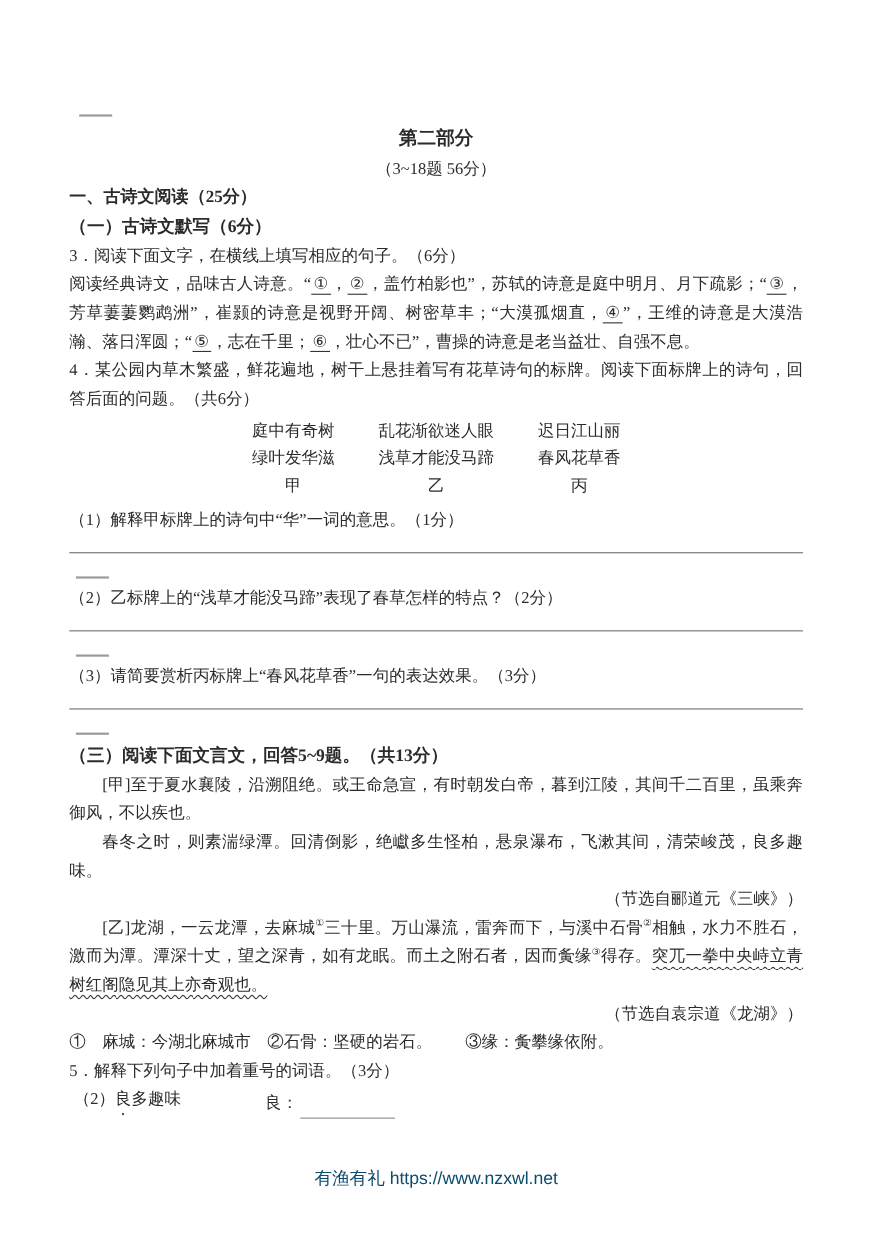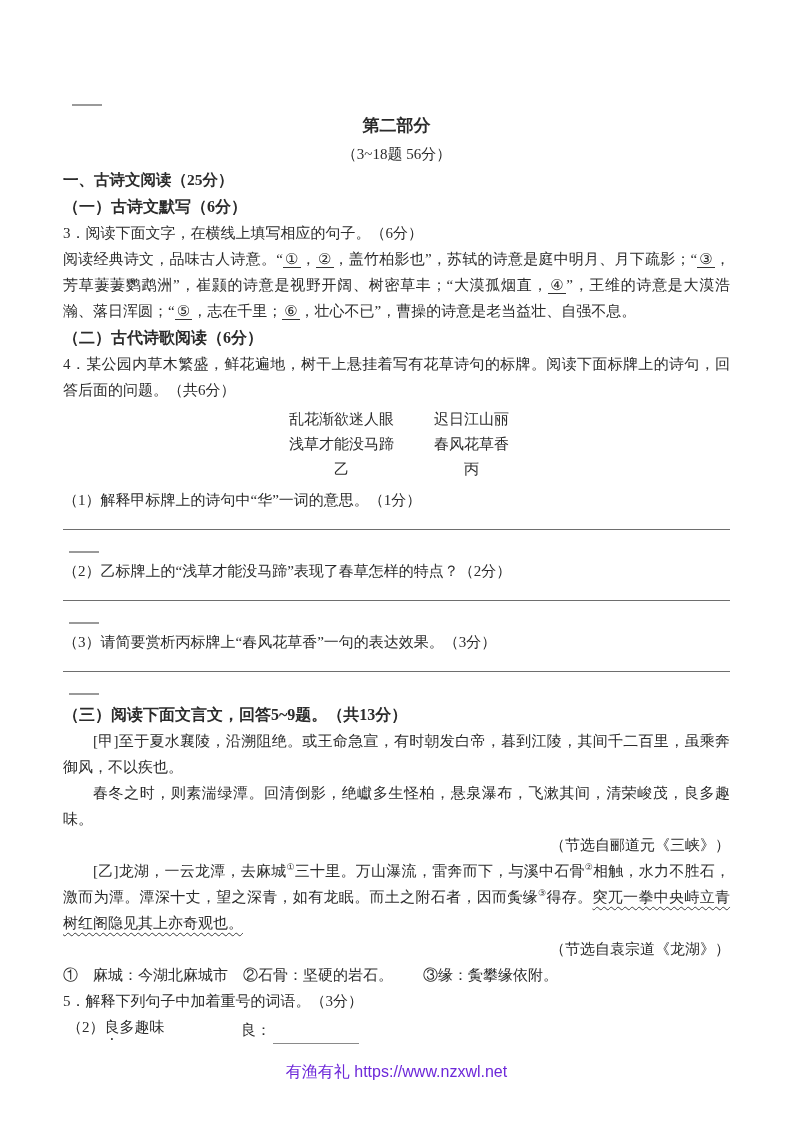--- a/index.html
+++ b/index.html
@@ -44,43 +44,47 @@
     text-emphasis:filled dot;
     text-emphasis-position:under right;
   }
   .q5-row{display:flex;align-items:flex-end;line-height:27px;padding-left:4px;}
   .q5-phrase{width:174px;}
   .blank{display:inline-block;width:86px;border-bottom:1px solid #8a8a8a;height:15px;margin-left:2px;}
   .footer{
     position:absolute;left:0;right:0;top:1060px;
     text-align:center;
     font-family:"Liberation Sans","DejaVu Sans",sans-serif;
-    font-size:16px;color:#6d28d9;line-height:24px;
+    font-size:16px;color:#0c4a6e;line-height:24px;
   }
 </style>
 </head>
 <body>
 
 <div class="page">
 
   <div class="top-dash"></div>
 
   <div class="part-title">第二部分</div>
   <div class="part-subtitle">（3~18题 56分）</div>
 
   <div class="h-main">一、古诗文阅读（25分）</div>
 
   <div class="h-sub">（一）古诗文默写（6分）</div>
   <div class="para">3．阅读下面文字，在横线上填写相应的句子。（6分）</div>
   <div class="para"><span>阅读经典诗文，品味古人诗意。“</span><span class="u">①</span><span>，</span><span class="u">②</span><span>，盖竹柏影也”，苏轼的诗意是庭中明月、月下疏影；“</span><span class="u">③</span><span>，芳草萋萋鹦鹉洲”，崔颢的诗意是视野开阔、树密草丰；“大漠孤烟直，</span><span class="u">④</span><span>”，王维的诗意是大漠浩瀚、落日浑圆；“</span><span class="u">⑤</span><span>，志在千里；</span><span class="u">⑥</span><span>，壮心不已”，曹操的诗意是老当益壮、自强不息。</span></div>
 
-  <div class="h-sub">（二）古代诗歌阅读（6分）</div>
   <div class="para">4．某公园内草木繁盛，鲜花遍地，树干上悬挂着写有花草诗句的标牌。阅读下面标牌上的诗句，回答后面的问题。（共6分）</div>
 
   <div class="signs">
+    <div class="sign-col w5">
+      <div>庭中有奇树</div>
+      <div>绿叶发华滋</div>
+      <div class="sign-label">甲</div>
+    </div>
     <div class="sign-col w7">
       <div>乱花渐欲迷人眼</div>
       <div>浅草才能没马蹄</div>
       <div class="sign-label">乙</div>
     </div>
     <div class="sign-col w5">
       <div>迟日江山丽</div>
       <div>春风花草香</div>
       <div class="sign-label">丙</div>
     </div>

